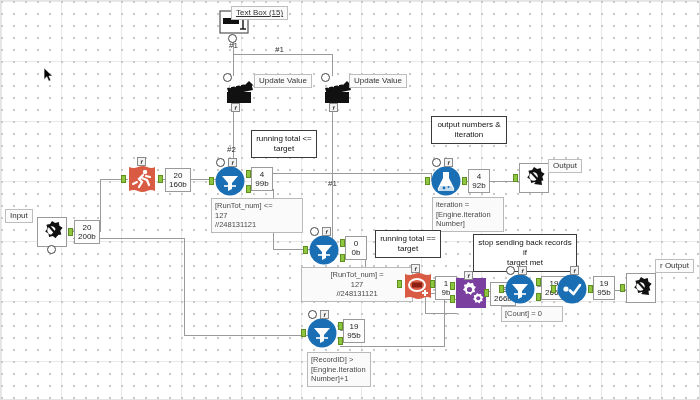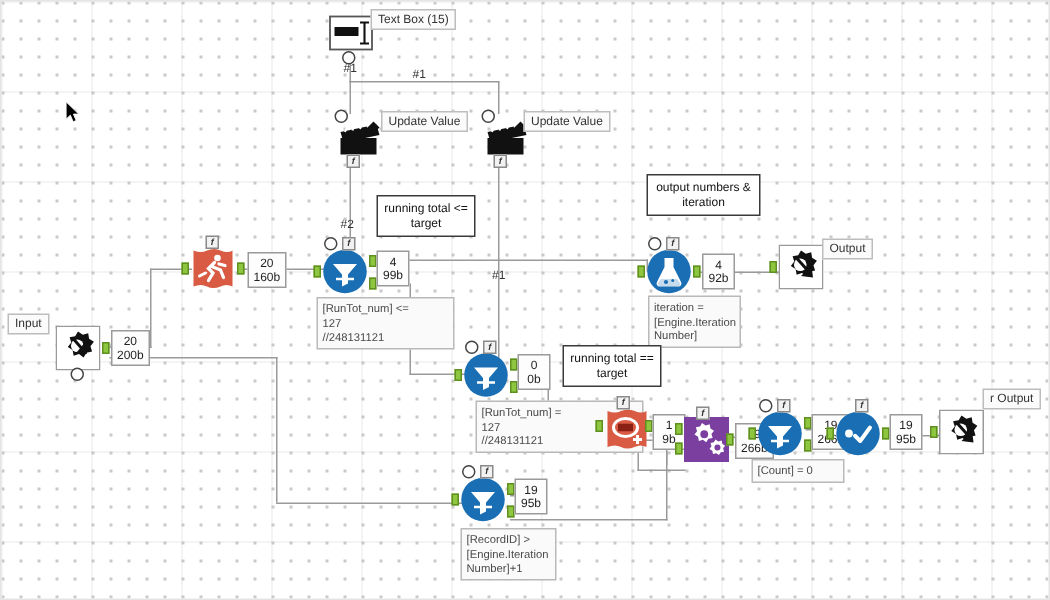--- a/index.html
+++ b/index.html
@@ -111,21 +111,21 @@
   <div class="tool" style="left:218px;top:6px;width:26px;height:26px;">
     <svg class="glyph" viewBox="0 0 30 30" width="26" height="26">
       <rect x="1" y="4" width="28" height="22" fill="#ffffff" stroke="#555" stroke-width="1.2"></rect>
       <rect x="4" y="11" width="16" height="6" fill="#111"></rect>
       <line x1="24" y1="8" x2="24" y2="22" stroke="#111" stroke-width="1.4"></line>
       <line x1="21" y1="8" x2="27" y2="8" stroke="#111" stroke-width="1.4"></line>
       <line x1="21" y1="22" x2="27" y2="22" stroke="#111" stroke-width="1.4"></line>
     </svg>
     <div class="badge cfg" style="left:9px;top:27px;"></div>
   </div>
-  <div class="label" style="left:246px;top:5px;">Text Box (15)</div>
+  <div class="label" style="left:230px;top:5px;text-decoration:underline;">Text Box (15)</div>
 
   <div class="tool" style="left:224px;top:76px;width:28px;height:24px;">
     <svg class="glyph" viewBox="0 0 30 26" width="28" height="24">
       <path d="M2 9 L26 4 L28 11 L4 16 Z" fill="#111"></path>
       <rect x="2" y="13" width="24" height="11" fill="#111"></rect>
       <path d="M5 9 L7 4 M10 8 L12 3 M15 7 L17 2 M20 6 L22 1" stroke="#fff" stroke-width="1.3"></path>
       <path d="M24 2 l4 4 -4 4 -4 -4 z" fill="#111"></path>
     </svg>
     <div class="badge cfg" style="left:-2px;top:-4px;"></div>
     <div class="badge" style="left:6px;top:26px;">f</div>
@@ -209,21 +209,21 @@
     <div class="badge cfg" style="left:1px;top:-8px;"></div>
     <div class="badge" style="left:13px;top:-8px;">f</div>
     <div class="port in"></div>
     <div class="port outT"></div>
     <div class="port outF"></div>
   </div>
   <div class="counter" style="left:344px;top:235px;">
     <div>0</div>
     <div>0b</div>
   </div>
-  <div class="annot" style="left: 316px; top: 266px; width: 112px; white-space: pre-line;">[RunTot_num] =
+  <div class="annot" style="left: 300px; top: 266px; width: 112px; white-space: pre-line; text-align: center;">[RunTot_num] =
 127
 //248131121</div>
 
   <div class="comment" style="left: 430px; top: 115px; width: 76px; white-space: pre-line;">output numbers &amp;
 iteration</div>
 
   <div class="tool round" style="left:430px;top:165px;">
     <svg class="glyph" viewBox="0 0 30 30">
       <circle cx="15" cy="15" r="14.5" fill="#1a6fb4"></circle>
       <path d="M12 6 h6 v6 l5 10 a2 2 0 0 1 -2 3 h-12 a2 2 0 0 1 -2 -3 l5 -10 z" fill="#fff"></path>
@@ -233,39 +233,41 @@
     </svg>
     <div class="badge cfg" style="left:1px;top:-8px;"></div>
     <div class="badge" style="left:13px;top:-8px;">f</div>
     <div class="port in"></div>
     <div class="port out"></div>
   </div>
   <div class="counter" style="left:467px;top:168px;">
     <div>4</div>
     <div>92b</div>
   </div>
-  <div class="annot" style="left: 431px; top: 196px; width: 62px; white-space: pre-line;">iteration =
+  <div class="annot" style="left: 431px; top: 196px; width: 72px; white-space: pre-line;">iteration =
 [Engine.Iteration
 Number]</div>
 
   <div class="tool" style="left:518px;top:162px;width:28px;height:28px;">
     <svg class="glyph" viewBox="0 0 30 30" width="28" height="28">
       <rect x="0.5" y="0.5" width="29" height="29" fill="#fff" stroke="#9a9a9a"></rect>
       <path d="M15 4 l3.2 2.1 3.6 -1 .6 3.7 3.2 2 -2.3 3 1.1 3.6 -3.7 .7 -2 3.2 -3 -2.3 -3.6 1.1 -.7 -3.7 -3.2 -2 2.3 -3 -1.1 -3.6 3.7 -.7 z" fill="#111"></path>
       <circle cx="14.5" cy="13.5" r="4.2" fill="#fff"></circle>
       <path d="M12 9 L21 19" stroke="#111" stroke-width="2"></path>
       <path d="M22 14 L23 22 L15 21" fill="#111"></path>
     </svg>
     <div class="port in"></div>
   </div>
   <div class="label" style="left:547px;top:158px;">Output</div>
 
   <div class="comment" style="left: 374px; top: 229px; width: 66px; white-space: pre-line;">running total ==
 target</div>
 
+  <div class="comment" style="left: 472px; top: 233px; width: 104px; white-space: pre-line;">stop sending back records if
+target met</div>
 
   <div class="tool" style="left:402px;top:270px;width:26px;height:26px;">
     <svg class="glyph" viewBox="0 0 30 30" width="26" height="26">
       <path d="M2 3 q5 2 9 0 q5 -2 9 0 q5 2 8 0 v24 q-4 -2 -8 0 q-5 2 -9 0 q-4 -2 -9 0 z" fill="#d95b43"></path>
       <ellipse cx="14" cy="14" rx="8" ry="6" fill="none" stroke="#fff" stroke-width="2"></ellipse>
       <rect x="9" y="11.5" width="10" height="5" fill="#8a1f14"></rect>
       <path d="M22 19 v6 M19 22 h6" stroke="#fff" stroke-width="2"></path>
     </svg>
     <div class="badge" style="left:8px;top:-7px;">f</div>
     <div class="port in" style="top:9px;"></div>

